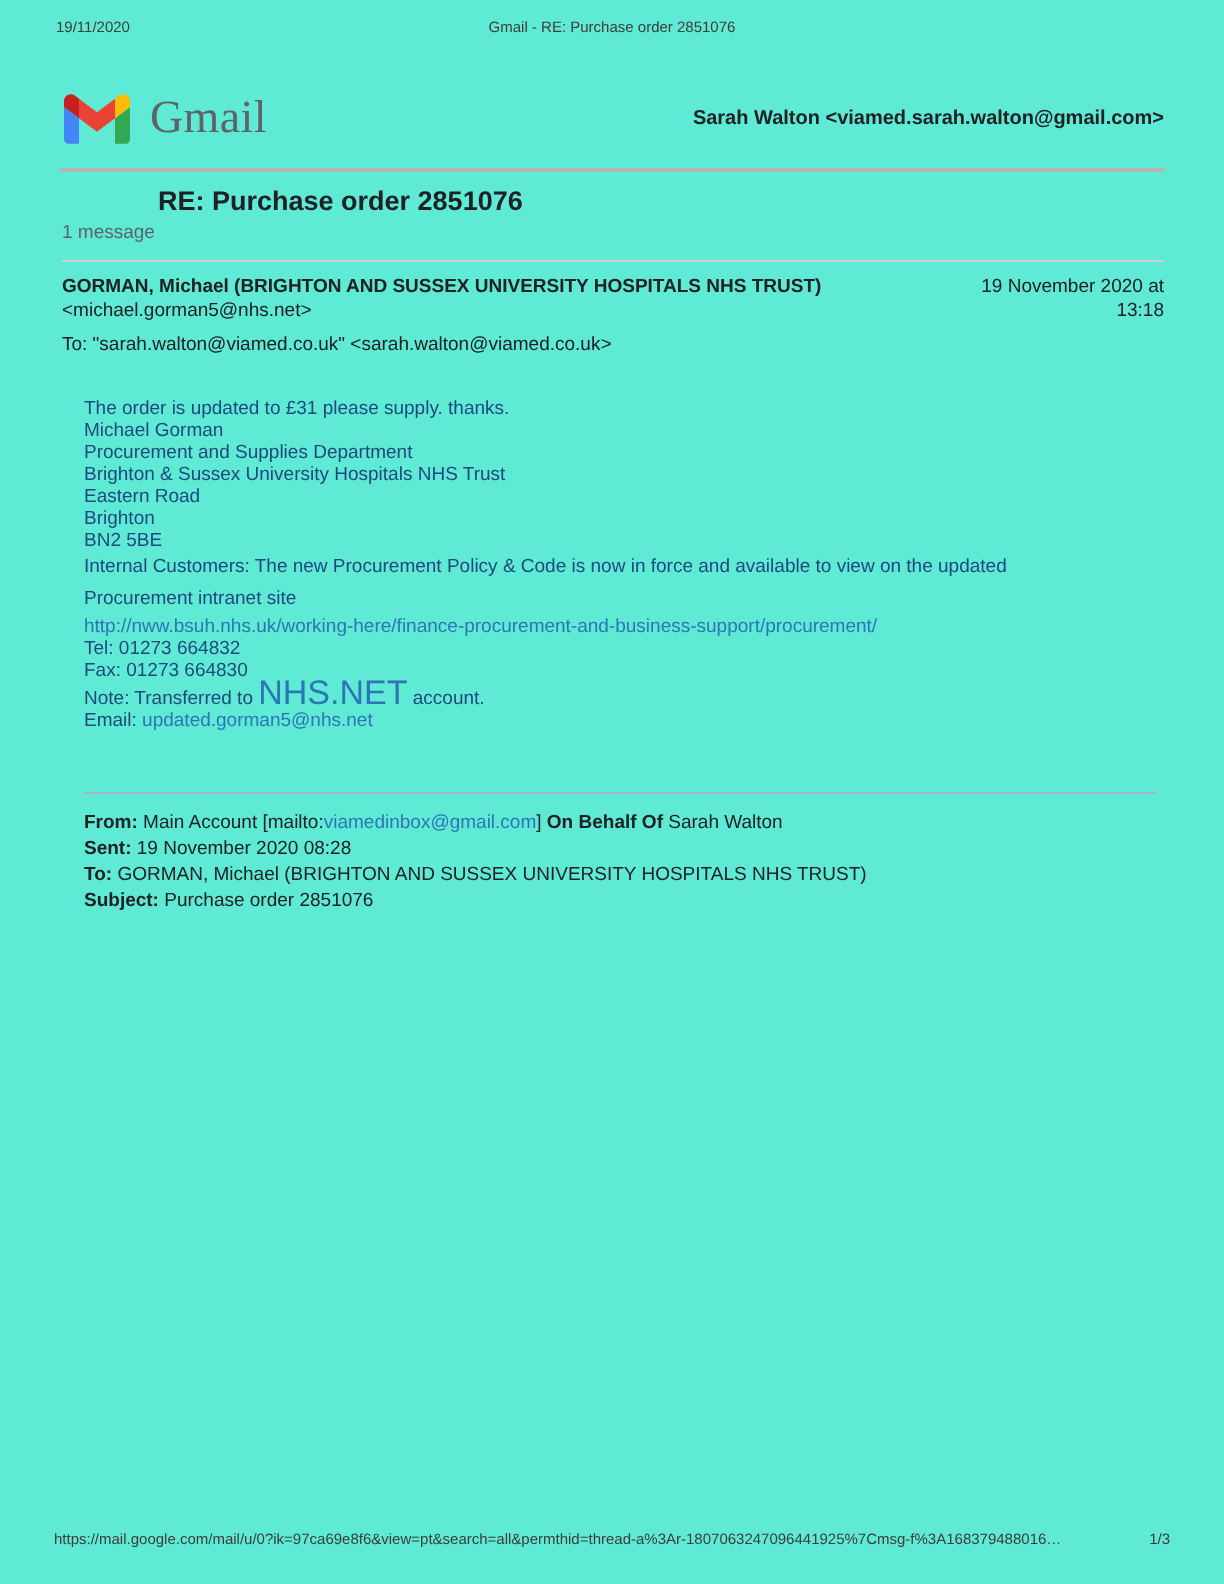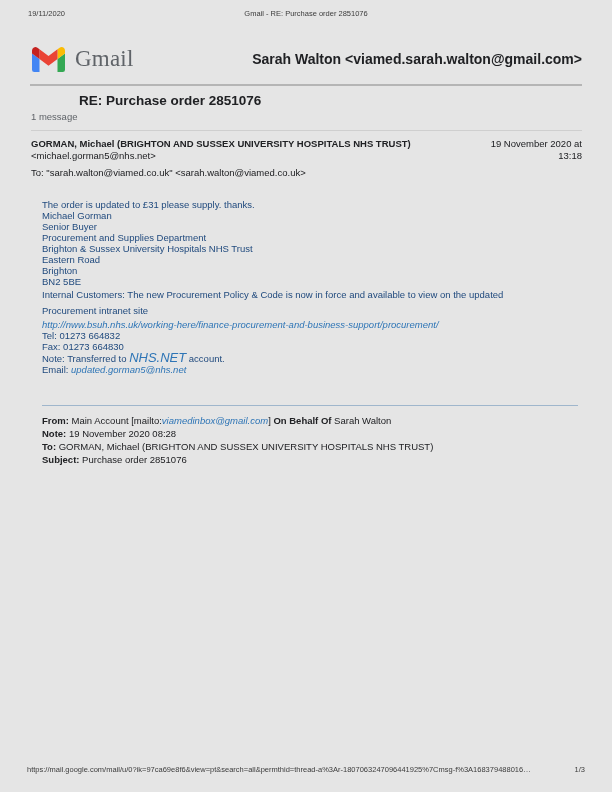--- a/index.html
+++ b/index.html
@@ -1,21 +1,21 @@
 <!DOCTYPE html>
 <html><head>
 <meta charset="utf-8">
 <style>
   * { box-sizing: border-box; }
   html, body { margin: 0; padding: 0; background: #fff; }
   .page {
     position: relative;
     width: 612px;
     height: 792px;
-    background: #e5e5e5;
+    background: #5eead4;
     font-family: "Liberation Sans", sans-serif;
     overflow: hidden;
     color: #202124;
   }
   
   .print-hdr {
     position: absolute;
     top: 9px; left: 28px; right: 28px;
     height: 10px;
     font-size: 7.5px;
@@ -27,21 +27,21 @@
   .gmail-row {
     position: absolute;
     top: 42px; left: 32px; right: 30px;
     height: 34px;
     display: flex;
     align-items: center;
     justify-content: space-between;
   }
   .logo { display: flex; align-items: center; gap: 10px; font-family: Liberation Serif, serif; }
   .wordmark { font-size: 23px; color: #5f6368; letter-spacing: 0.2px; }
-  .account { font-size: 14px; font-weight: bold; color: #202124; }
+  .account { font-size: 10px; font-weight: bold; color: #202124; }
   .rule-thick {
     position: absolute;
     top: 84px; left: 30px; width: 552px;
     border-top: 2px solid #b5b5b5;
   }
   
   .content { position: absolute; top: 93px; left: 31px; width: 551px; }
   .subject { font-size: 13.5px; font-weight: bold; margin: 0; color: #202124; padding-left: 48px; }
   .msgcount { font-size: 9.5px; color: #5f6368; margin-top: 3px; }
   .rule-thin { border-top: 1px solid #cfcfcf; margin-top: 8px; }
@@ -59,22 +59,22 @@
   }
   .body p { margin: 0; }
   .gap-lg { margin-top: 36px; }
   .gap-md { margin-top: 12px; }
   .gap-xl { margin-top: 32px; }
   .gap-tel { margin-top: 34px; }
   .gap-line { margin-top: 15px; }
   .gap-note { margin-top: 14px; }
   .notice { line-height: 16px; width: 505px; }
   .linkpara { margin-top: 7px; }
-  .link { color: #2E75B6; text-decoration: none; cursor: pointer; font-style: italic; }
-  .link-lg { font-size: 13px; }
+  .link { color: #2E75B6; text-decoration: none; cursor: pointer; }
+  .link-lg { font-size: 17px; }
   
   .quoted-divider { border-top: 1px solid #9fb6cc; margin-top: 30px; width: 536px; }
   .quoted {
     margin-top: 8px; color: #202124;
     font-size: 9.5px; line-height: 13px;
   }
   .quoted b { font-weight: bold; }
   
   .print-ftr {
     position: absolute;
@@ -125,39 +125,38 @@
       <div class="date-block">
         <div>19 November 2020 at</div>
         <div>13:18</div>
       </div>
     </div>
 
     <div class="body">
       <p>The order is updated to £31 please supply. thanks.</p>
 
       <p class="gap-lg">Michael Gorman</p>
-      <p class="gap-lg">Senior Buyer</p>
       <p class="gap-md">Procurement and Supplies Department</p>
       <p class="gap-md">Brighton &amp; Sussex University Hospitals NHS Trust</p>
       <p class="gap-md">Eastern Road</p>
       <p class="gap-md">Brighton</p>
       <p class="gap-md">BN2 5BE</p>
 
       <p class="gap-xl notice">Internal Customers: The new Procurement Policy &amp; Code is now in force and available to view on the updated Procurement intranet site</p>
       <p class="linkpara"><a class="link">http://nww.bsuh.nhs.uk/working-here/finance-procurement-and-business-support/procurement/</a></p>
 
       <p class="gap-tel">Tel: 01273 664832</p>
       <p class="gap-line">Fax: 01273 664830</p>
       <p class="gap-note"><span>Note: Transferred to </span><a class="link link-lg">NHS.NET</a><span> account.</span></p>
       <p class="gap-md"><span>Email: </span><a class="link">updated.gorman5@nhs.net</a></p>
 
       <div class="quoted-divider"></div>
       <div class="quoted">
         <div><b>From:</b><span> Main Account [mailto:</span><a class="link">viamedinbox@gmail.com</a><span>] </span><b>On Behalf Of</b><span> Sarah Walton</span></div>
-        <div><b>Note:</b><span> 19 November 2020 08:28</span></div>
+        <div><b>Sent:</b><span> 19 November 2020 08:28</span></div>
         <div><b>To:</b><span> GORMAN, Michael (BRIGHTON AND SUSSEX UNIVERSITY HOSPITALS NHS TRUST)</span></div>
         <div><b>Subject:</b><span> Purchase order 2851076</span></div>
       </div>
     </div>
   </div>
 
   <div class="print-ftr">
     <span>https://mail.google.com/mail/u/0?ik=97ca69e8f6&amp;view=pt&amp;search=all&amp;permthid=thread-a%3Ar-1807063247096441925%7Cmsg-f%3A168379488016…</span>
     <span>1/3</span>
   </div>

